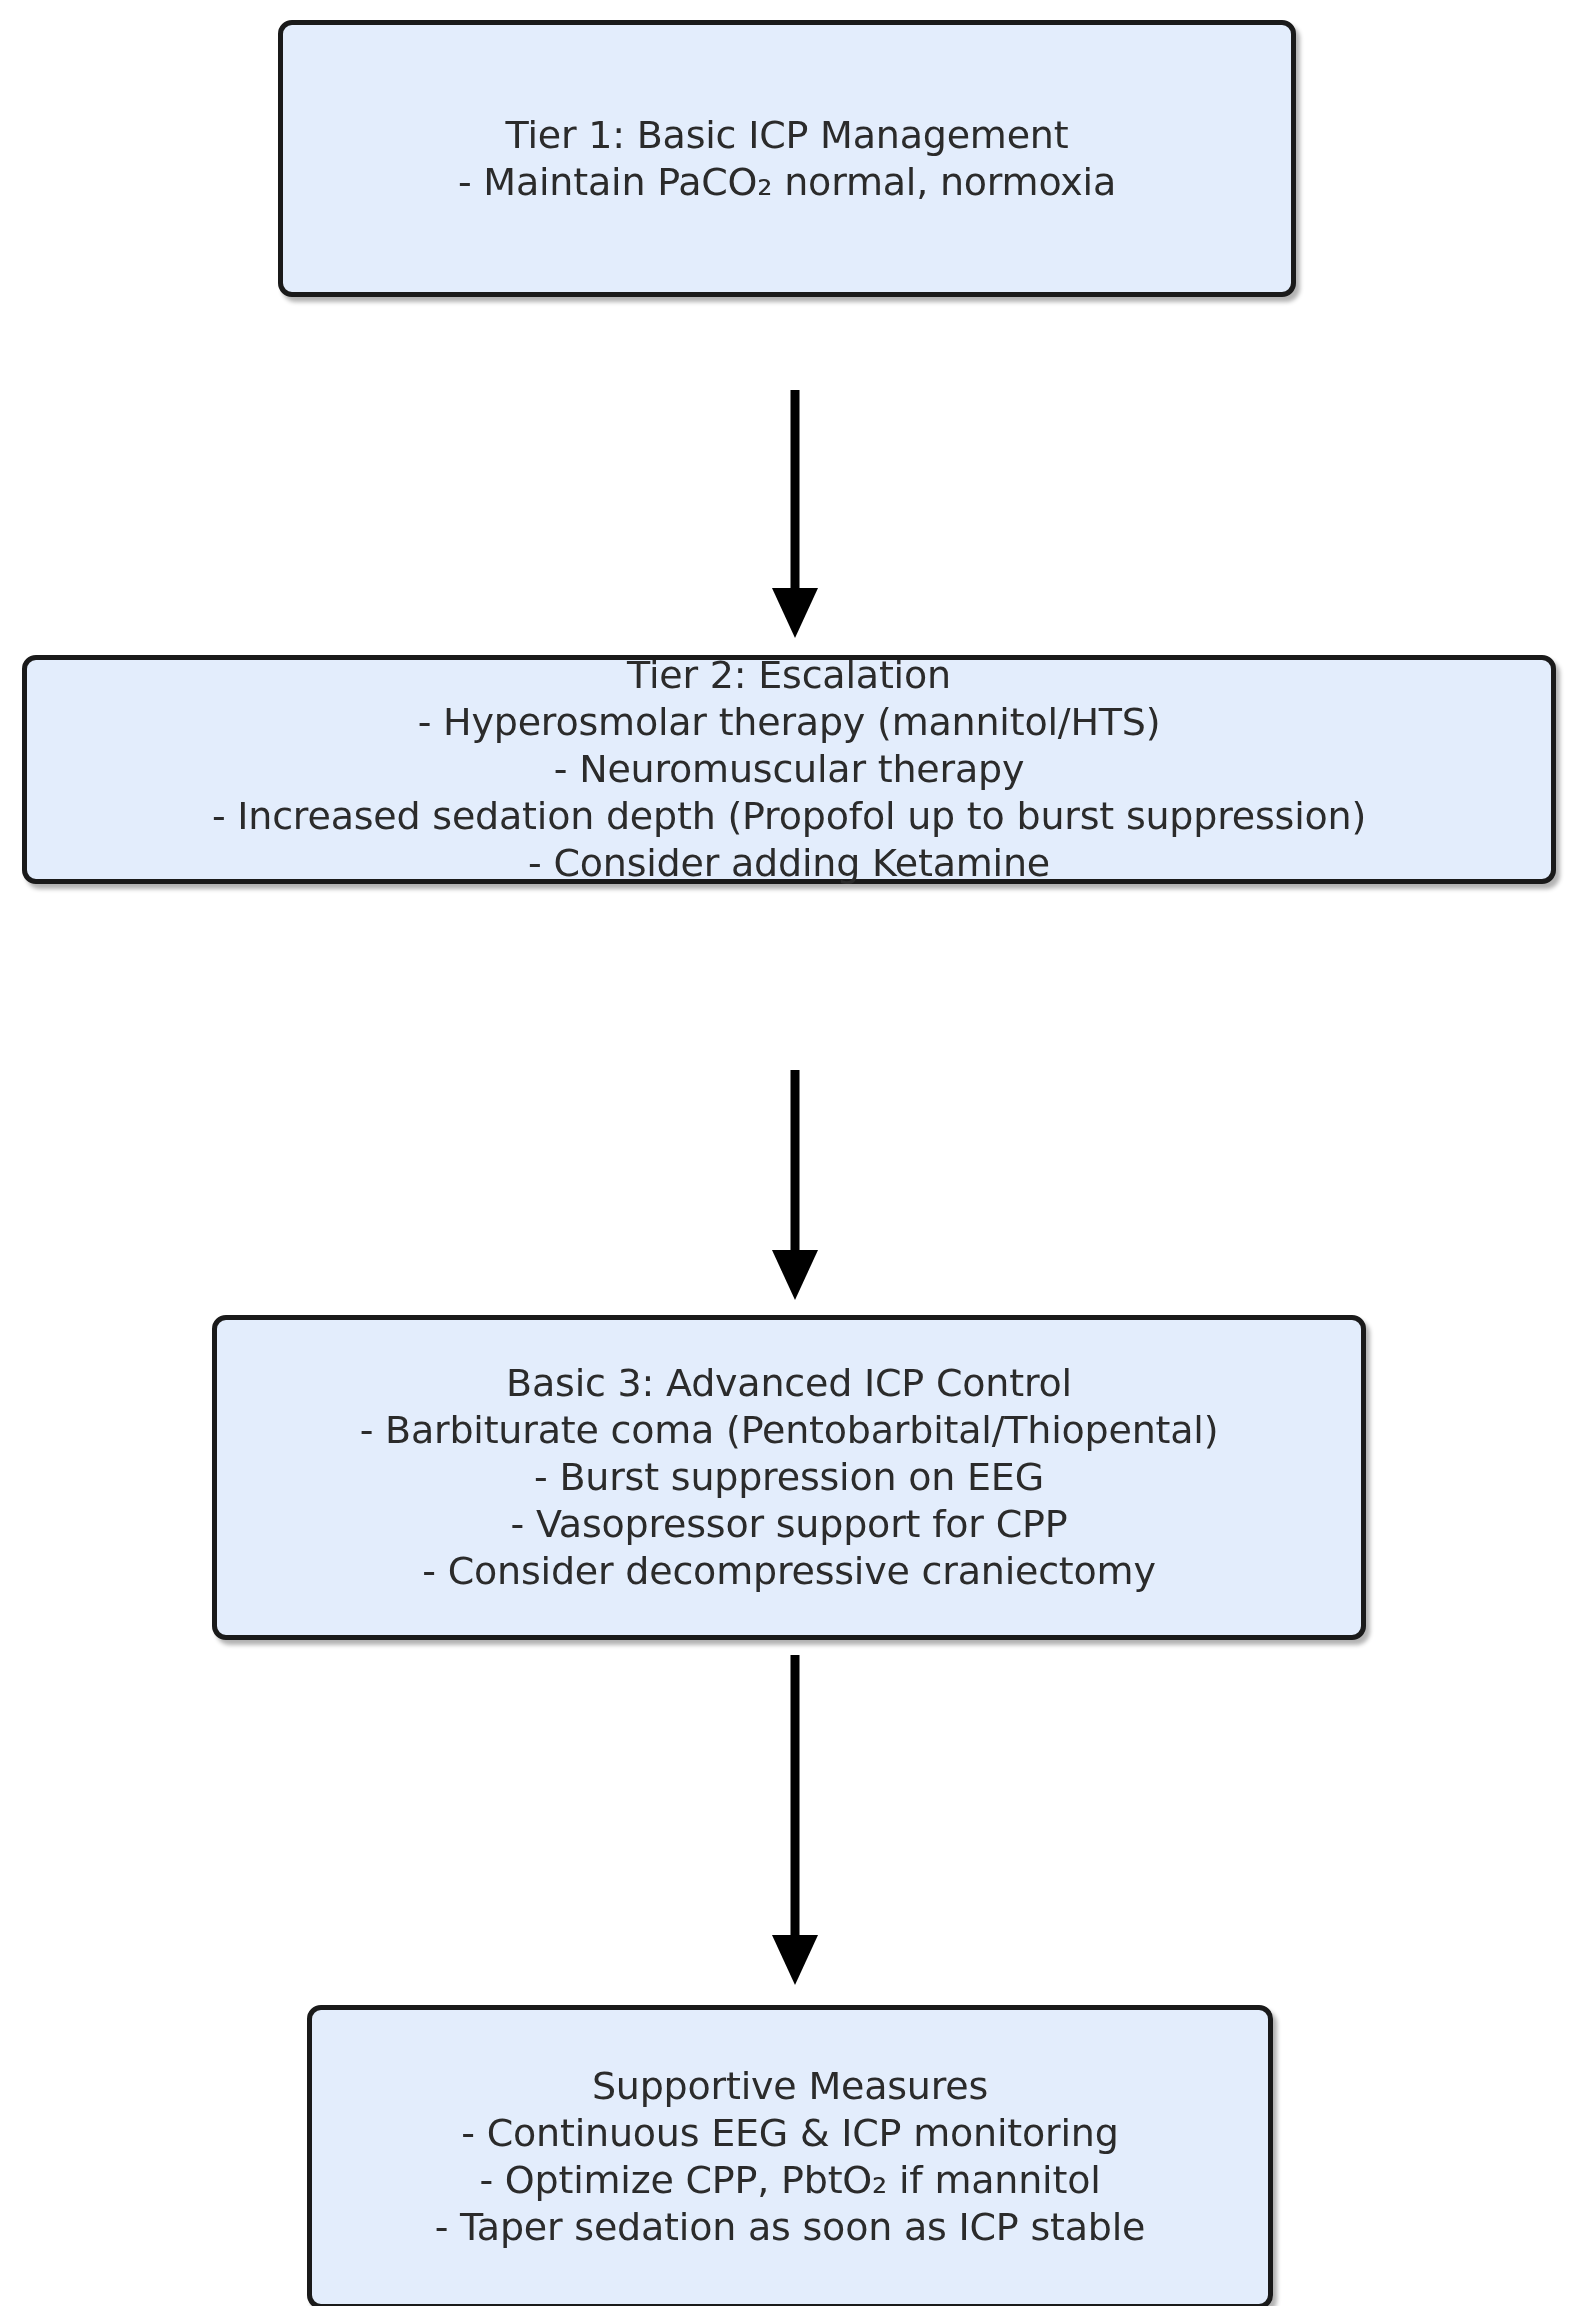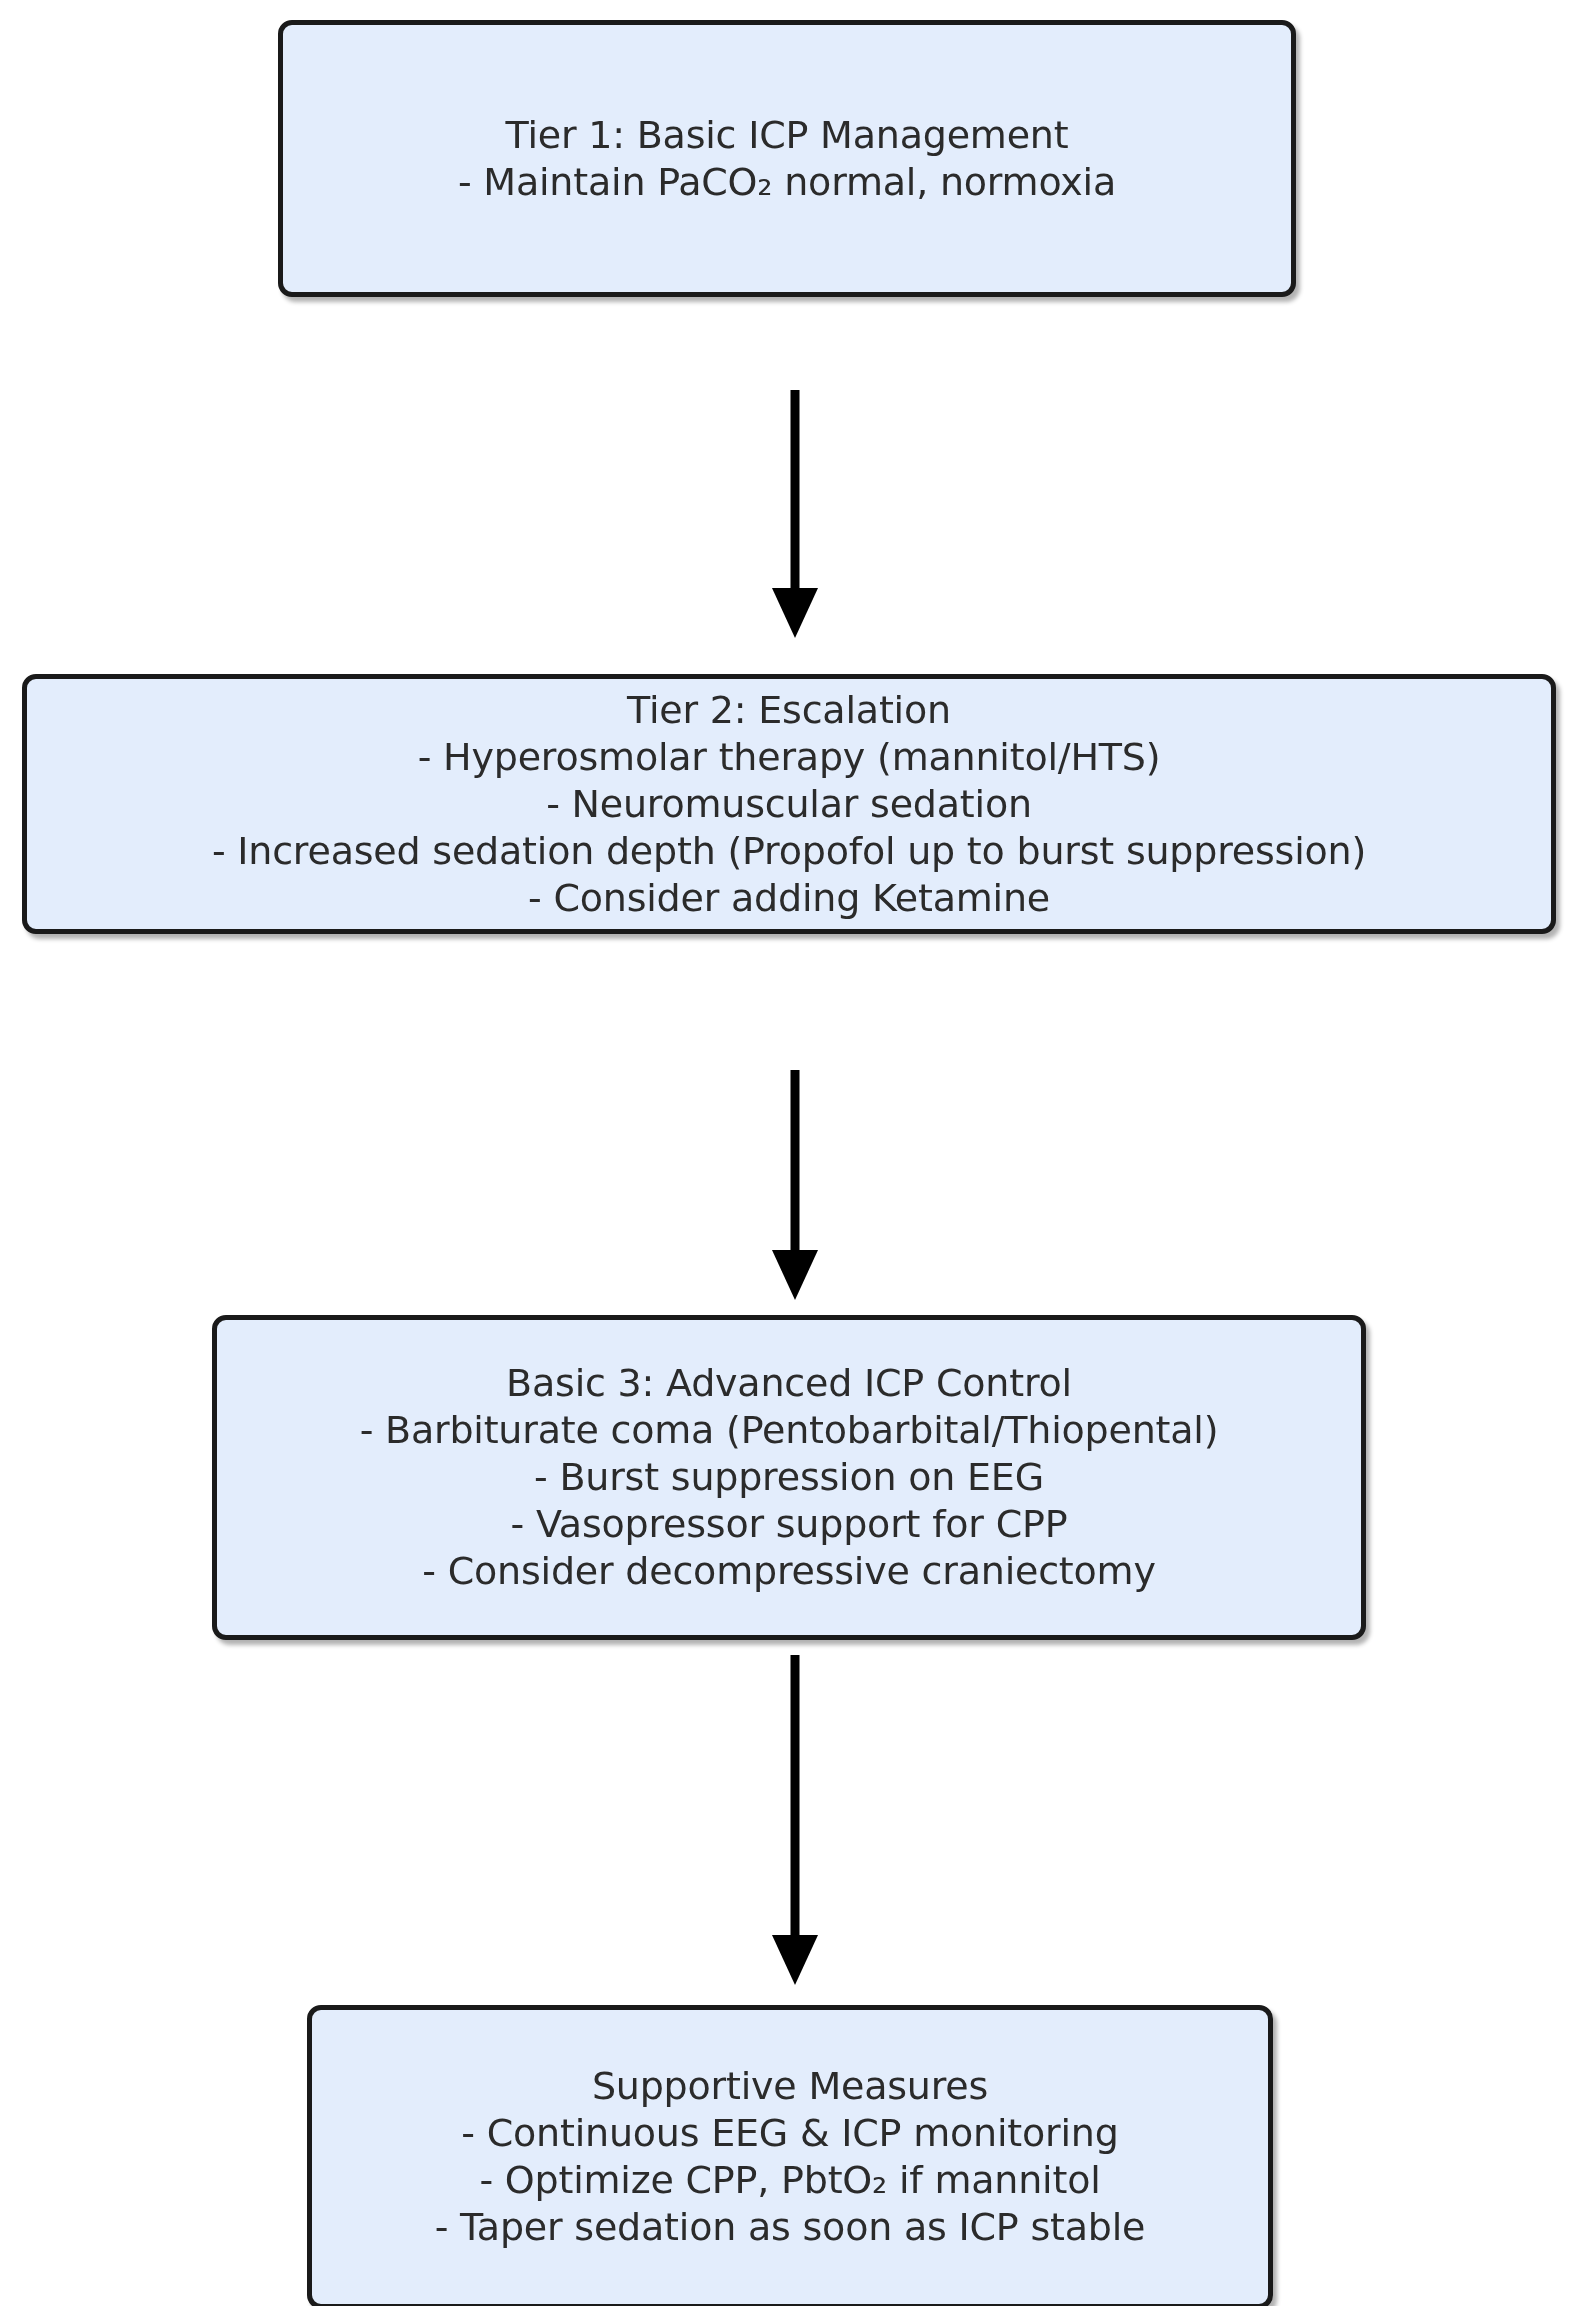--- a/index.html
+++ b/index.html
@@ -45,21 +45,21 @@
     text-align: center;
     letter-spacing: -0.2px;
   }
 
   .node-title {
     color: #2b2b2b;
   }
 
   
   #node-tier1 { left: 278px;  top: 20px;   width: 1018px; height: 277px; }
-  #node-tier2 { left: 22px;   top: 674px;  width: 1534px; height: 260px; }
+  #node-tier2 { left: 22px;   top: 655px;  width: 1534px; height: 229px; }
   #node-tier3 { left: 212px;  top: 1315px; width: 1154px; height: 325px; }
   #node-supportive { left: 307px; top: 2005px; width: 966px; height: 304px; }
 
   
   .arrow {
     position: absolute;
     width: 60px;
   }
   .arrow svg { display: block; }
 
@@ -80,21 +80,21 @@
   <div class="arrow" id="arrow-1">
     <svg width="60" height="248" viewBox="0 0 60 248" xmlns="http://www.w3.org/2000/svg">
       <line x1="30" y1="0" x2="30" y2="212" stroke="#000000" stroke-width="9"></line>
       <polygon points="30,248 7,198 53,198" fill="#000000"></polygon>
     </svg>
   </div>
 
   <div class="node" id="node-tier2">
     <div class="node-line node-title">Tier 2: Escalation</div>
     <div class="node-line">- Hyperosmolar therapy (mannitol/HTS)</div>
-    <div class="node-line">- Neuromuscular sedation</div>
+    <div class="node-line">- Neuromuscular therapy</div>
     <div class="node-line">- Increased sedation depth (Propofol up to burst suppression)</div>
     <div class="node-line">- Consider adding Ketamine</div>
   </div>
 
   <div class="arrow" id="arrow-2">
     <svg width="60" height="230" viewBox="0 0 60 230" xmlns="http://www.w3.org/2000/svg">
       <line x1="30" y1="0" x2="30" y2="194" stroke="#000000" stroke-width="9"></line>
       <polygon points="30,230 7,180 53,180" fill="#000000"></polygon>
     </svg>
   </div>

